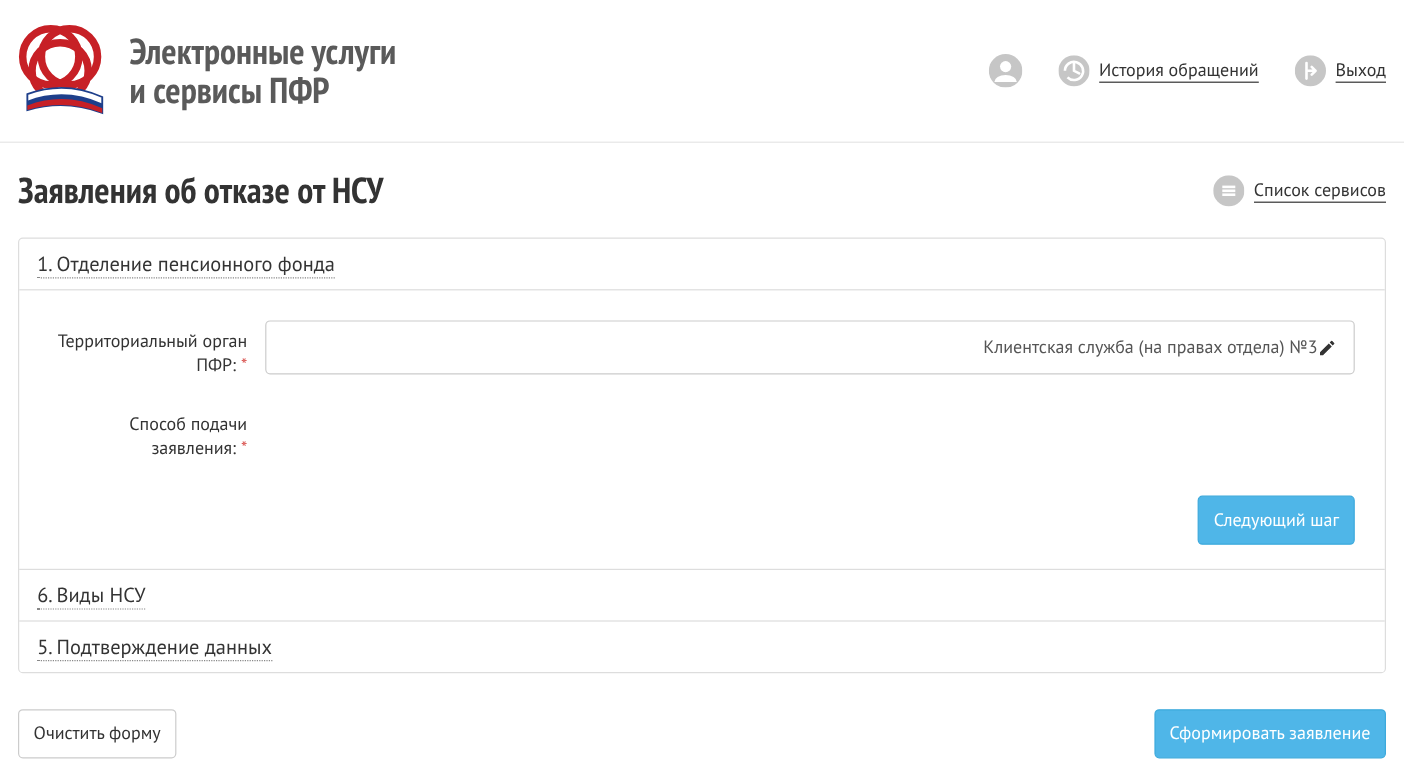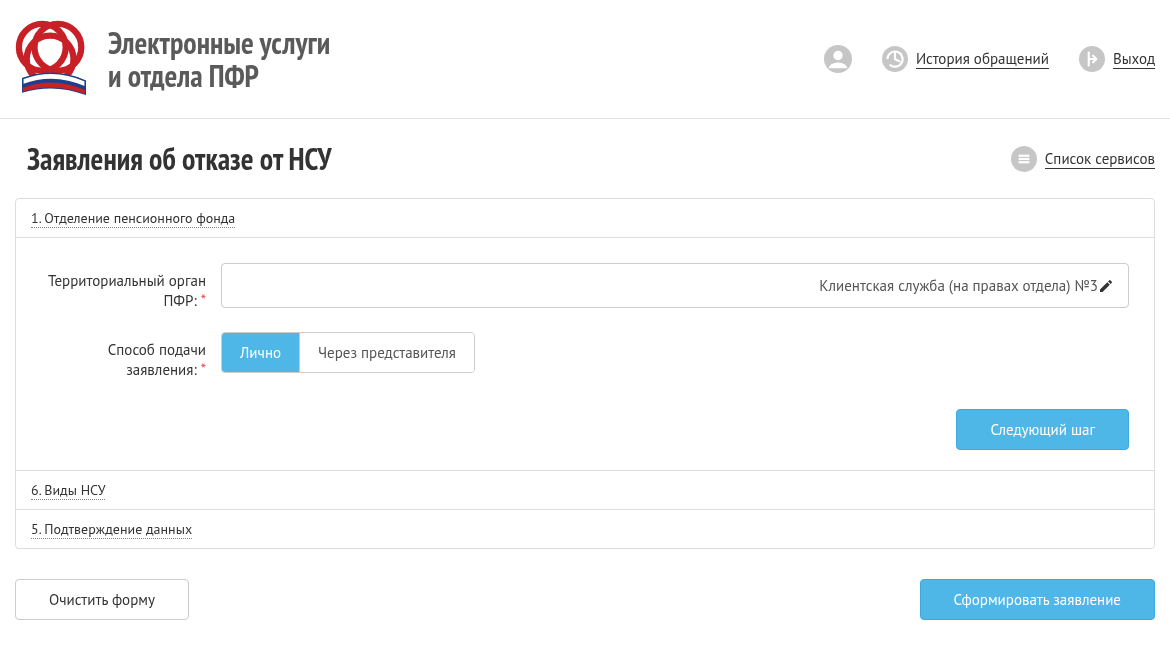--- a/index.html
+++ b/index.html
@@ -68,21 +68,20 @@
   .page-title-row {
     display: flex;
     align-items: center;
     margin-bottom: 20px;
   }
   .page-title {
     font-size: 30px;
     font-weight: 700;
     color: #333;
     font-family: "PT Sans Narrow", "Arial Narrow", Arial, sans-serif;
-    margin-left: 12px;
   }
   .service-list-link {
     margin-left: auto;
     display: flex;
     align-items: center;
     gap: 8px;
     cursor: pointer;
     text-align: right;
   }
   .service-list-link .icon-circ {
@@ -95,21 +94,21 @@
     font-size: 15px;
   }
   .accordion {
     border: 1px solid #ddd;
     border-radius: 4px;
     margin-bottom: 30px;
   }
   .acc-header {
     padding: 10px 15px;
     border-bottom: 1px solid #ddd;
-    font-size: 14px;
+    font-size: 17px;
     color: #333;
     cursor: pointer;
   }
   .acc-header:last-child { border-bottom: none; }
   .acc-header .dotted {
     border-bottom: 1px dotted #888;
   }
   .acc-body {
     padding: 25px 25px 20px 25px;
     border-bottom: 1px solid #ddd;
@@ -171,21 +170,21 @@
     background: #4fb6e8;
     color: #fff;
   }
   .step-actions {
     display: flex;
     justify-content: flex-end;
     margin-top: 30px;
   }
   .btn {
     display: inline-block;
-    padding: 10px 33px;
+    padding: 10px 12px;
     font-size: 15px;
     border-radius: 4px;
     cursor: pointer;
     font-family: inherit;
     border: 1px solid transparent;
   }
   .btn-primary {
     background: #4fb6e8;
     color: #fff;
     border-color: #3da9dc;
@@ -208,21 +207,21 @@
     <svg class="logo" viewBox="0 0 100 100">
       <circle cx="35" cy="35" r="30" fill="none" stroke="#c72026" stroke-width="8"></circle>
       <circle cx="55" cy="35" r="30" fill="none" stroke="#c72026" stroke-width="8"></circle>
       <circle cx="45" cy="50" r="30" fill="none" stroke="#c72026" stroke-width="8"></circle>
       <path d="M10 75 Q50 60 90 78 L90 95 Q50 80 10 92 Z" fill="#fff" stroke="#1e3f8b" stroke-width="2"></path>
       <path d="M10 82 Q50 67 90 85 L90 95 Q50 80 10 92 Z" fill="#1e3f8b"></path>
       <path d="M10 87 Q50 72 90 90 L90 95 Q50 80 10 92 Z" fill="#c72026"></path>
     </svg>
     <div class="brand-title">
       <div>Электронные услуги</div>
-      <div>и отдела ПФР</div>
+      <div>и сервисы ПФР</div>
     </div>
   </div>
   <div class="header-spacer"></div>
   <div class="header-actions">
     <svg class="user-icon" viewBox="0 0 24 24" fill="currentColor">
       <circle cx="12" cy="12" r="12" fill="#c6c6c6"></circle>
       <circle cx="12" cy="9" r="4" fill="#fff"></circle>
       <path d="M4 20 a8 5 0 0 1 16 0 Z" fill="#fff"></path>
     </svg>
     <a class="header-link">
@@ -278,26 +277,20 @@
               <path d="M3 17.25V21h3.75l11-11-3.75-3.75-11 11zM20.7 7.04a1 1 0 0 0 0-1.41l-2.34-2.34a1 1 0 0 0-1.41 0l-1.83 1.83 3.75 3.75 1.83-1.83z"></path>
             </svg>
           </div>
         </div>
       </div>
 
       <div class="form-row">
         <div class="form-label">
           <span>Способ подачи заявления:</span> <span class="req">*</span>
         </div>
-        <div class="form-control-wrap">
-          <div class="btn-group">
-            <button class="active">Лично</button>
-            <button>Через представителя</button>
-          </div>
-        </div>
       </div>
 
       <div class="step-actions">
         <button class="btn btn-primary">Следующий шаг</button>
       </div>
 
     </div>
 
     <div class="acc-header">
       <span class="dotted">6. Виды НСУ</span>

